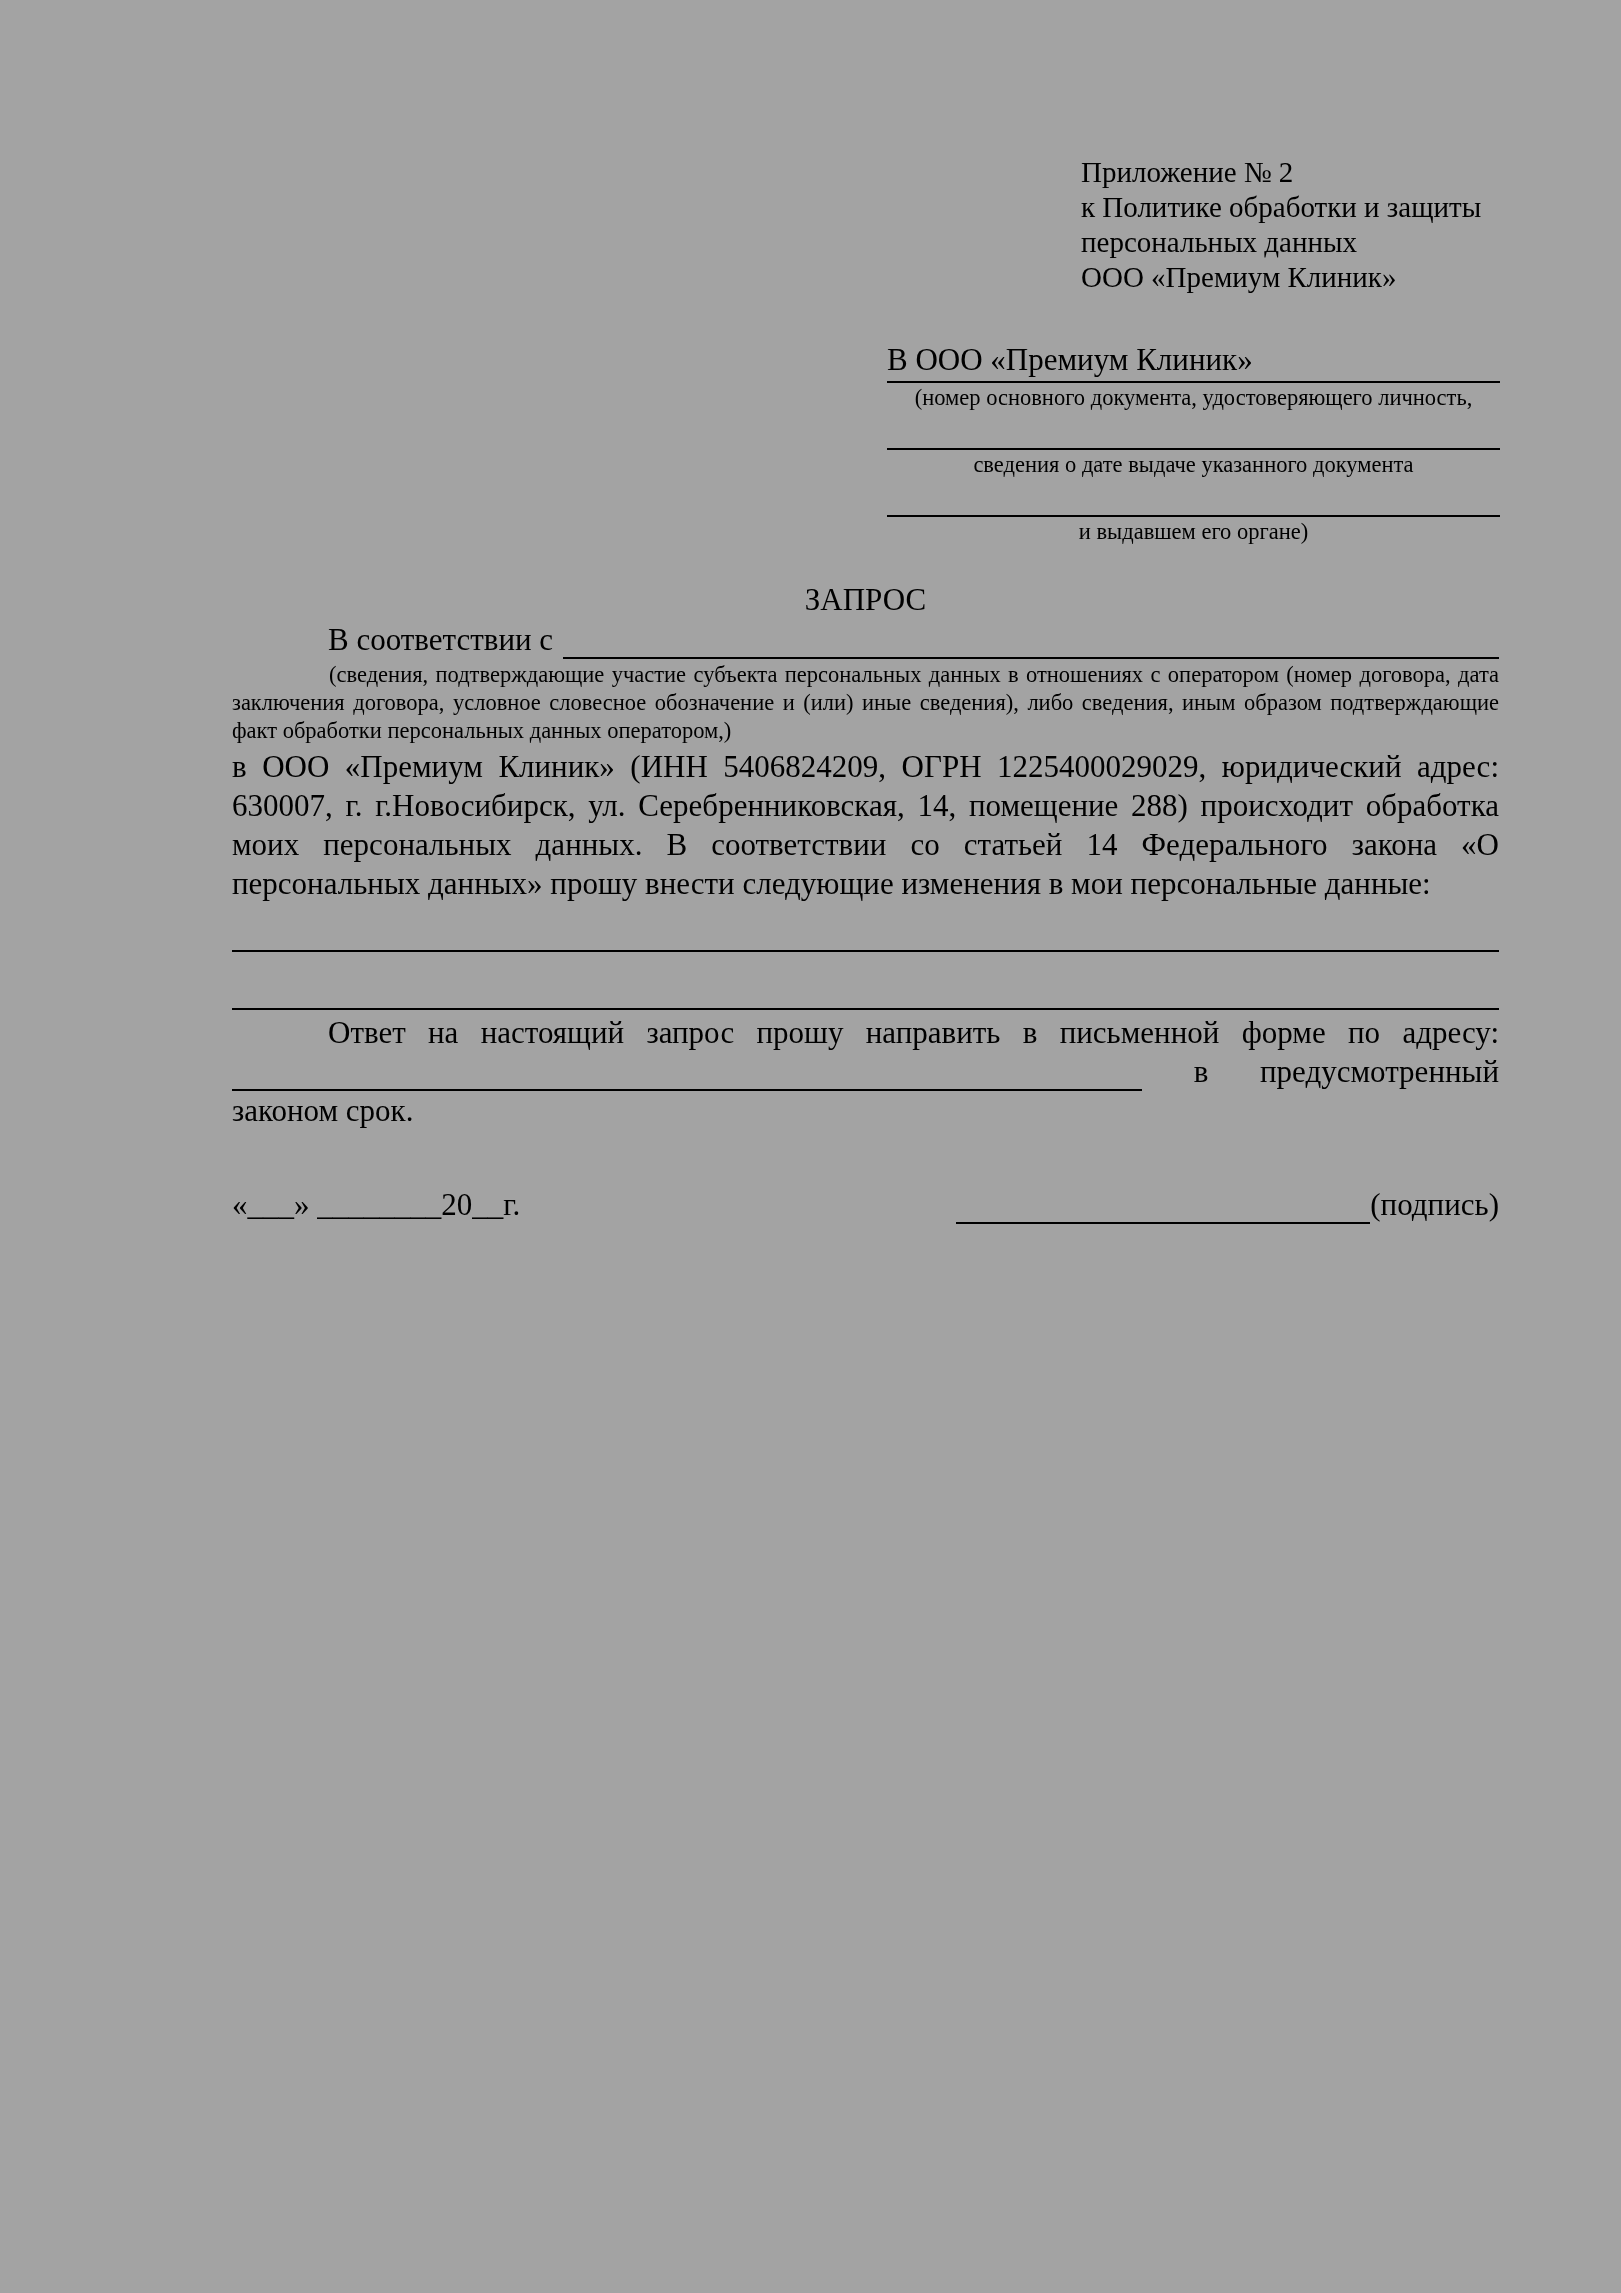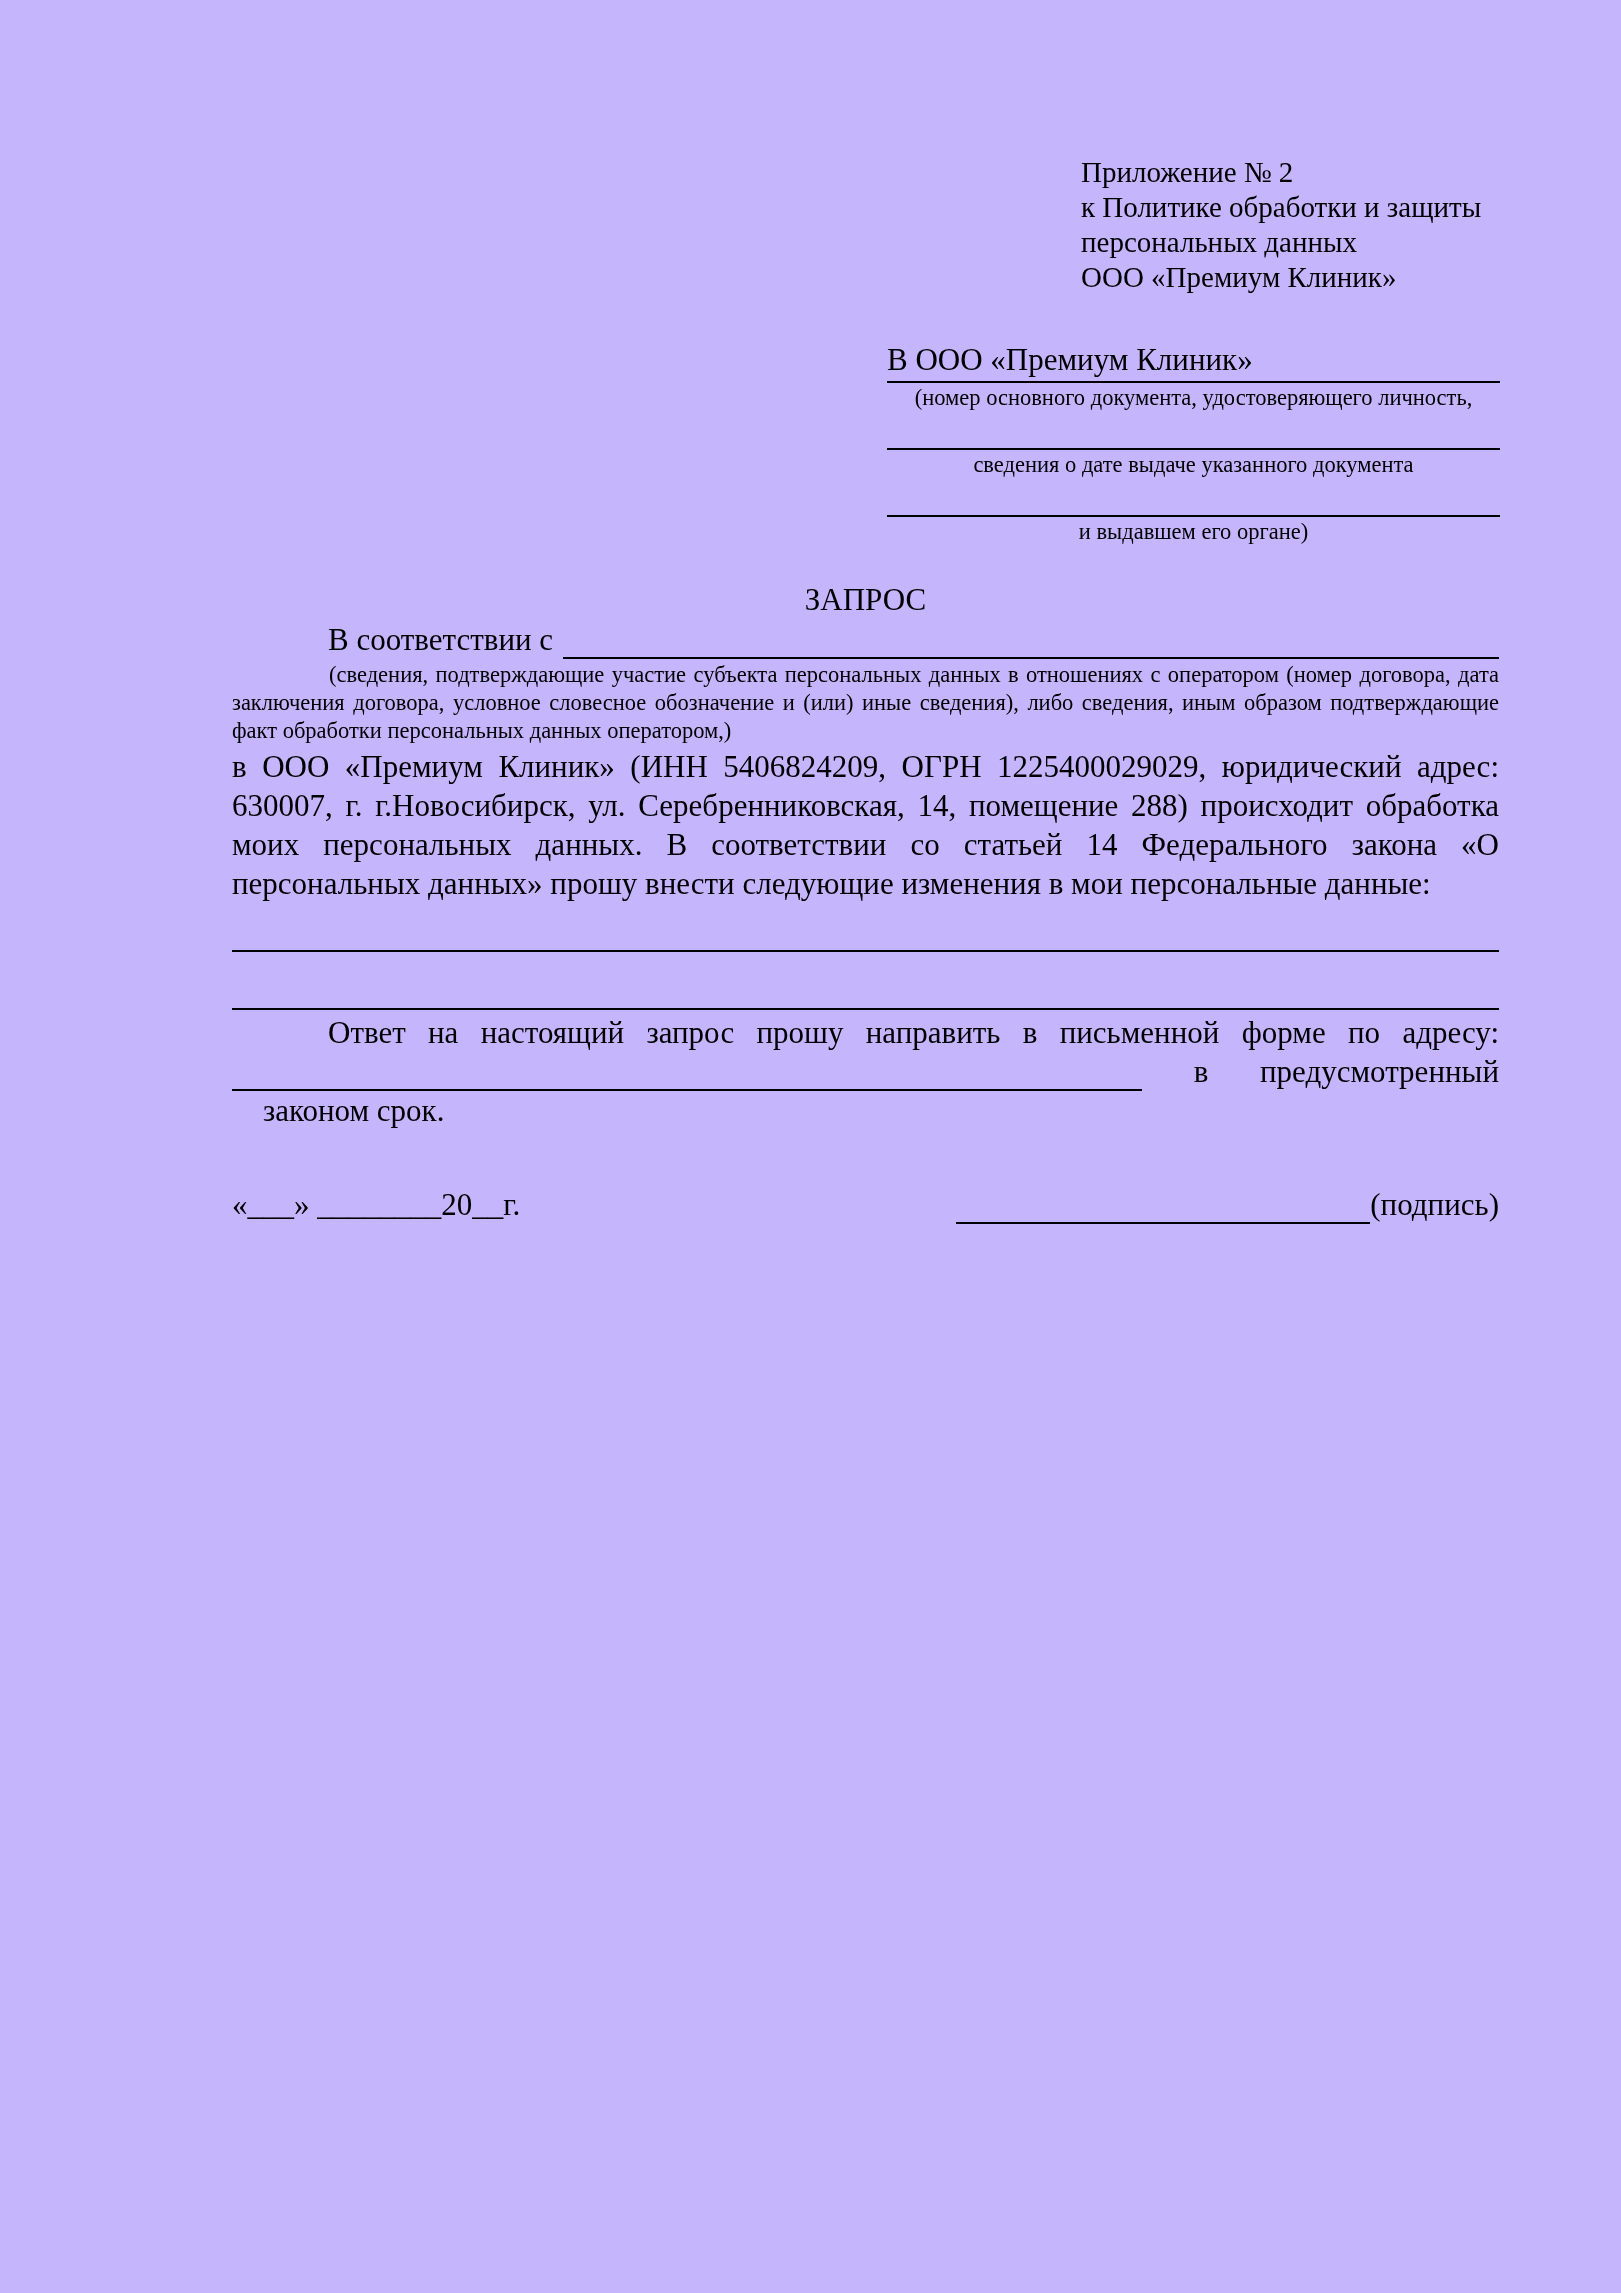--- a/index.html
+++ b/index.html
@@ -5,21 +5,21 @@
   html, body {
     margin: 0;
     padding: 0;
     background: #808080;
   }
   .page {
     position: relative;
     width: 1621px;
     height: 2294px;
     margin: 0 auto;
-    background: #c4b5fd;
+    background: #a3a3a3;
     color: #000000;
     font-family: "Liberation Serif", "DejaVu Serif", serif;
     box-sizing: border-box;
     padding: 155px 122px 0 232px; 
     overflow: hidden;
   }
 
   
   .header-note {
     margin-left: 849px;
@@ -118,21 +118,20 @@
     line-height: 39px;
   }
   .reply-blank {
     width: 910px;
     height: 34px;
     border-bottom: 2.9px solid #000;
   }
   .reply-line3 {
     font-size: 31px;
     line-height: 39px;
-    margin-left: 31px;
   }
 
   .date-row {
     margin-top: 55px;
     display: flex;
     justify-content: space-between;
     align-items: flex-end;
     font-size: 31px;
     line-height: 39px;
   }

